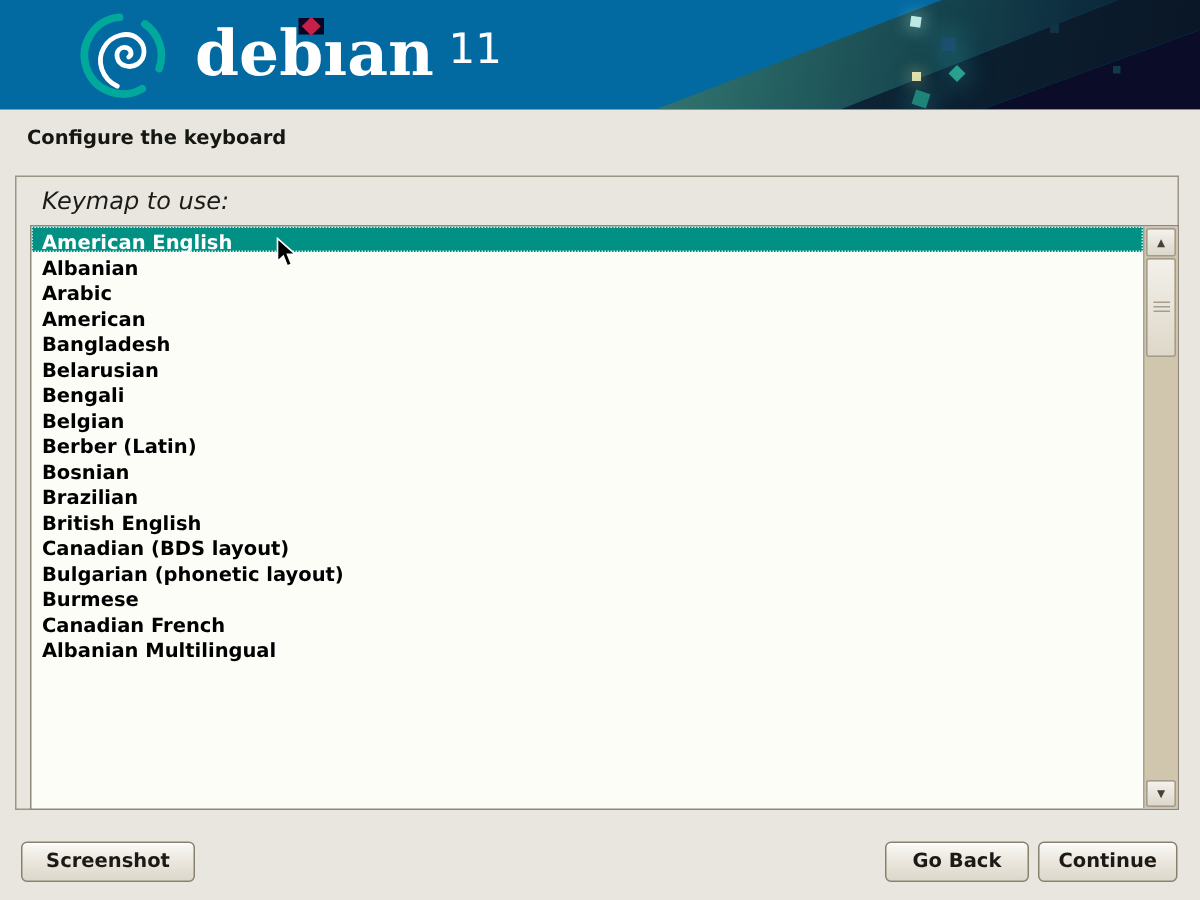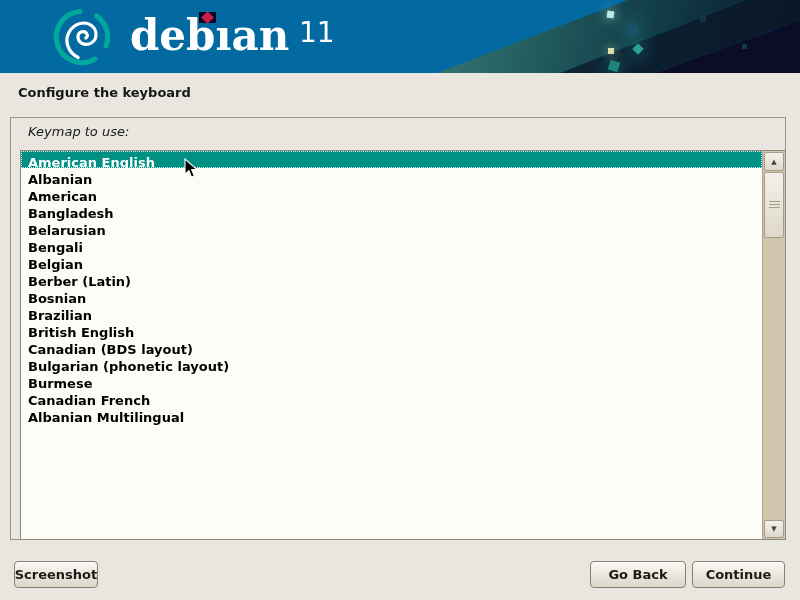--- a/index.html
+++ b/index.html
@@ -62,21 +62,21 @@
     font-size:13px;font-weight:bold;color:#161612;
   }
 
   
   .frame{
     position:absolute;left:10px;top:117px;width:776px;height:423px;
     border:1px solid #9c9487;background:#e8e6df;box-sizing:border-box;
   }
   .keymap-label{
     position:absolute;left:28px;top:124px;
-    font-size:13px;font-style:italic;color:#1b1b17;
+    font-size:16px;font-style:italic;color:#1b1b17;
   }
 
   
   .listbox{
     position:absolute;left:20px;top:150px;width:766px;height:390px;
     background:#fdfdf8;border:1px solid #8f877c;box-sizing:border-box;overflow:hidden;
   }
   .rows{position:absolute;left:0;top:0;right:23px;bottom:0;overflow:hidden;}
   .row{
     height:17px;line-height:23px;padding-left:7px;
@@ -109,21 +109,21 @@
   .btn{
     position:absolute;top:561px;height:27px;box-sizing:border-box;
     background:linear-gradient(#fbfaf7,#ece8df 45%,#dcd7ca);
     border:1px solid #89816f;border-radius:4px;
     font-family:"DejaVu Sans","Liberation Sans",sans-serif;
     font-size:13px;font-weight:bold;color:#1c1a16;
     display:flex;align-items:center;justify-content:center;
     box-shadow:inset 0 1px 0 rgba(255,255,255,0.8);
     cursor:default;
   }
-  .btn-screenshot{left:14px;width:84px;}
+  .btn-screenshot{left:14px;width:116px;}
   .btn-goback{left:590px;width:96px;}
   .btn-continue{left:692px;width:93px;}
 
   
   .cursor{position:absolute;left:184px;top:158px;width:14px;height:21px;pointer-events:none;}
 </style>
 </head>
 <body>
 
 <div class="banner">
@@ -152,20 +152,21 @@
 
 <div class="page-title">Configure the keyboard</div>
 
 <div class="frame"></div>
 <div class="keymap-label">Keymap to use:</div>
 
 <div class="listbox">
   <div class="rows">
       <div class="row selected" style="background: rgb(0, 145, 132);">American English</div>
       <div class="row">Albanian</div>
+      <div class="row">Arabic</div>
       <div class="row">American</div>
       <div class="row">Bangladesh</div>
       <div class="row">Belarusian</div>
       <div class="row">Bengali</div>
       <div class="row">Belgian</div>
       <div class="row">Berber (Latin)</div>
       <div class="row">Bosnian</div>
       <div class="row">Brazilian</div>
       <div class="row">British English</div>
       <div class="row">Canadian (BDS layout)</div>

